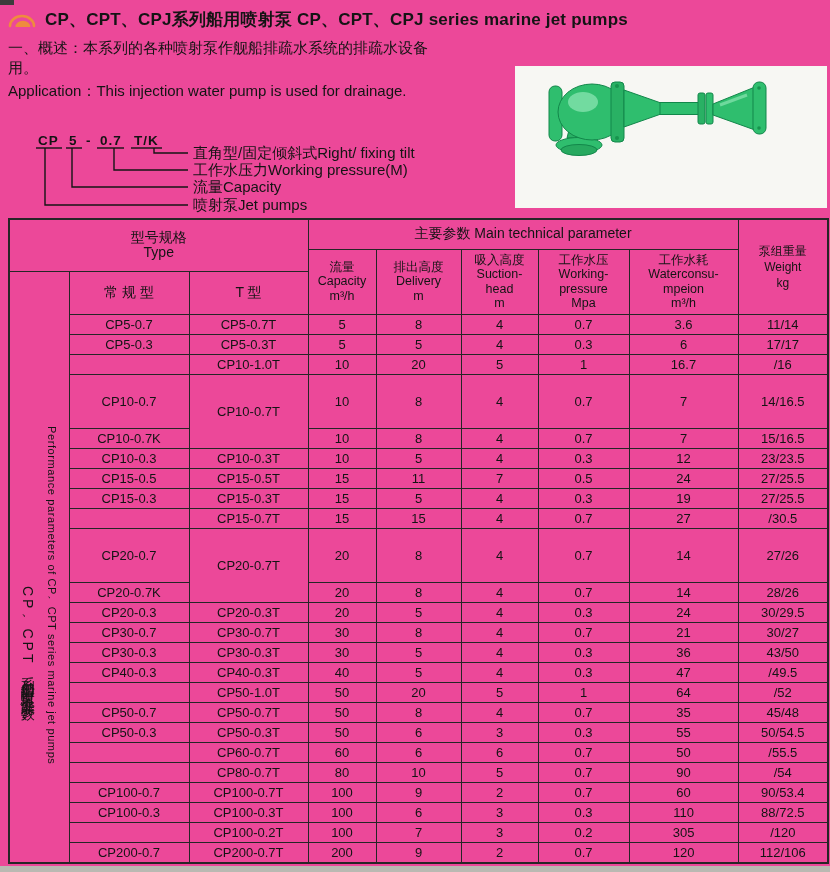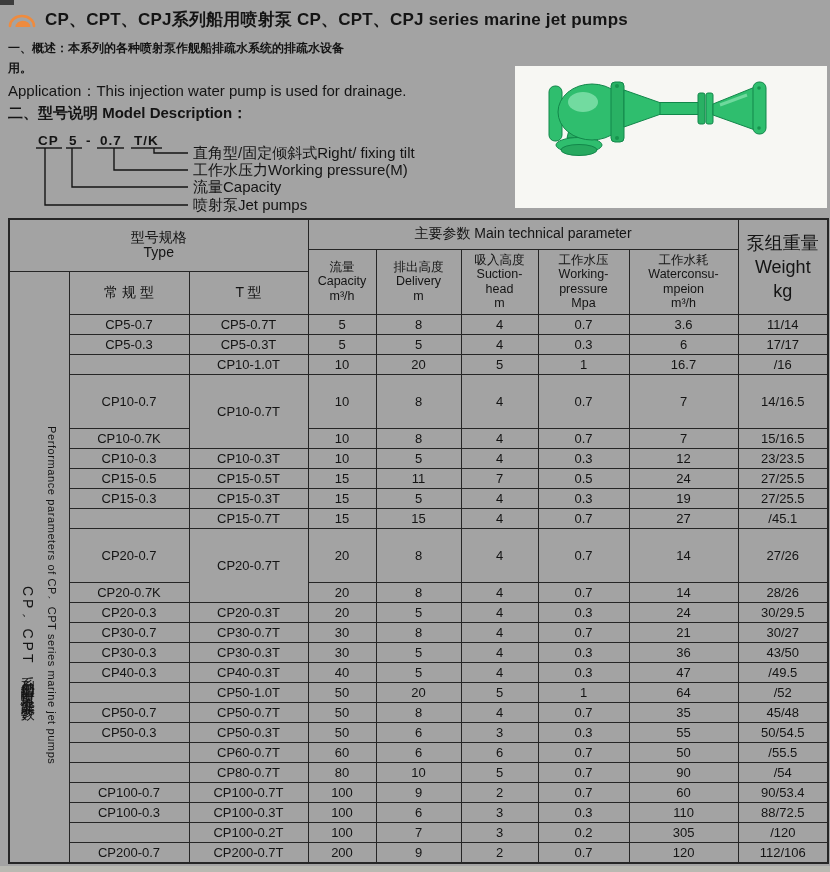--- a/index.html
+++ b/index.html
@@ -1,24 +1,24 @@
 <!DOCTYPE html>
 <html><head>
 <meta charset="utf-8">
 <style>
   html,body{margin:0;padding:0;background:#ffffff;}
   .page{
     position:relative;width:830px;height:872px;margin:0 auto;
-    background:#a3a3a3;color:#141414;overflow:hidden;
+    background:#ec4899;color:#141414;overflow:hidden;
     font-family:"Liberation Sans","DejaVu Sans",sans-serif;
   }
   .scan-mark{position:absolute;left:0;top:0;width:14px;height:5px;background:#3c3c3c;}
   .doc-header{position:absolute;left:8px;top:8px;display:flex;align-items:center;gap:9px;}
   .doc-title{font-size:17px;font-weight:bold;letter-spacing:0.2px;white-space:nowrap;}
-  .overview{position:absolute;left:8px;top:38px;font-size:12px;font-weight:bold;line-height:20px;white-space:pre-line;}
+  .overview{position:absolute;left:8px;top:38px;font-size:15px;font-weight:normal;line-height:20px;white-space:pre-line;}
   .application{position:absolute;left:8px;top:82px;font-size:15px;}
   .model-heading{position:absolute;left:8px;top:104px;font-size:15px;font-weight:bold;}
   .diagram{position:absolute;left:8px;top:128px;}
   .diagram text{font-family:"Liberation Sans","DejaVu Sans",sans-serif;fill:#141414;}
   .diagram .code{font-size:13.5px;font-weight:600;letter-spacing:1px;}
   .diagram .lbl{font-size:15px;}
   .diagram line,.diagram polyline{stroke:#141414;stroke-width:1.4;fill:none;}
   .pump-photo{position:absolute;left:515px;top:66px;}
   
   .param-table{
@@ -32,21 +32,21 @@
   }
   .h-a{height:30px;}
   .h-b{height:22px;margin-top:22px;}
   .h-c{height:43px;}
   .data-row{height:20px;}
   .data-row td{font-size:13px;white-space:nowrap;}
   .pre{white-space:pre-line;}
   .type-head{font-size:14px;font-weight:bold;line-height:15px;}
   .main-head{font-size:14px;font-weight:bold;margin-top:36px;}
   .sub-head{font-size:12.5px;font-weight:bold;line-height:14.5px;}
-  .weight-head{font-size:18px;font-weight:bold;line-height:24px;}
+  .weight-head{font-size:12px;font-weight:bold;line-height:16px;}
   .model-col{font-size:13px;}
   .side-cell{vertical-align:top;padding:0;}
   .side-wrap{display:flex;flex-direction:row;justify-content:center;gap:7px;height:590px;}
   .side-zh{writing-mode:vertical-rl;font-size:14px;letter-spacing:3px;margin-top:152px;}
   .side-en{writing-mode:vertical-rl;font-size:11px;letter-spacing:0.6px;margin-top:58px;}
   .bottom-strip{position:absolute;left:0;top:866px;width:830px;height:6px;background:#b9b9b2;}
 </style>
 </head>
 <body>
 
@@ -61,21 +61,20 @@
     </svg>
     <div class="doc-title">
       <span>CP、CPT、CPJ系列船用喷射泵</span>
       <span>CP、CPT、CPJ series marine jet pumps</span>
     </div>
   </div>
 
   <div class="overview pre">一、概述：本系列的各种喷射泵作舰船排疏水系统的排疏水设备
 用。</div>
   <div class="application">Application：This injection water pump is used for drainage.</div>
-  <div class="model-heading">二、型号说明 Model Description：</div>
 
   <svg class="diagram" width="540" height="86" viewBox="0 0 540 86">
     <text class="code" x="30" y="17">CP</text>
     <text class="code" x="61" y="17">5</text>
     <text class="code" x="78" y="17">-</text>
     <text class="code" x="92" y="17">0.7</text>
     <text class="code" x="126" y="17">T/K</text>
 
     <line x1="28" y1="20" x2="54" y2="20"></line>
     <line x1="58" y1="20" x2="74" y2="20"></line>
@@ -256,21 +255,21 @@
           <td>27/25.5</td>
         </tr>
         <tr class="data-row">
           <td class="model-col"></td>
           <td class="model-col">CP15-0.7T</td>
           <td>15</td>
           <td>15</td>
           <td>4</td>
           <td>0.7</td>
           <td>27</td>
-          <td>/45.1</td>
+          <td>/30.5</td>
         </tr>
         <tr class="data-row">
           <td class="model-col">CP20-0.7</td>
           <td class="model-col" rowspan="2">CP20-0.7T</td>
           <td>20</td>
           <td>8</td>
           <td>4</td>
           <td>0.7</td>
           <td>14</td>
           <td>27/26</td>

